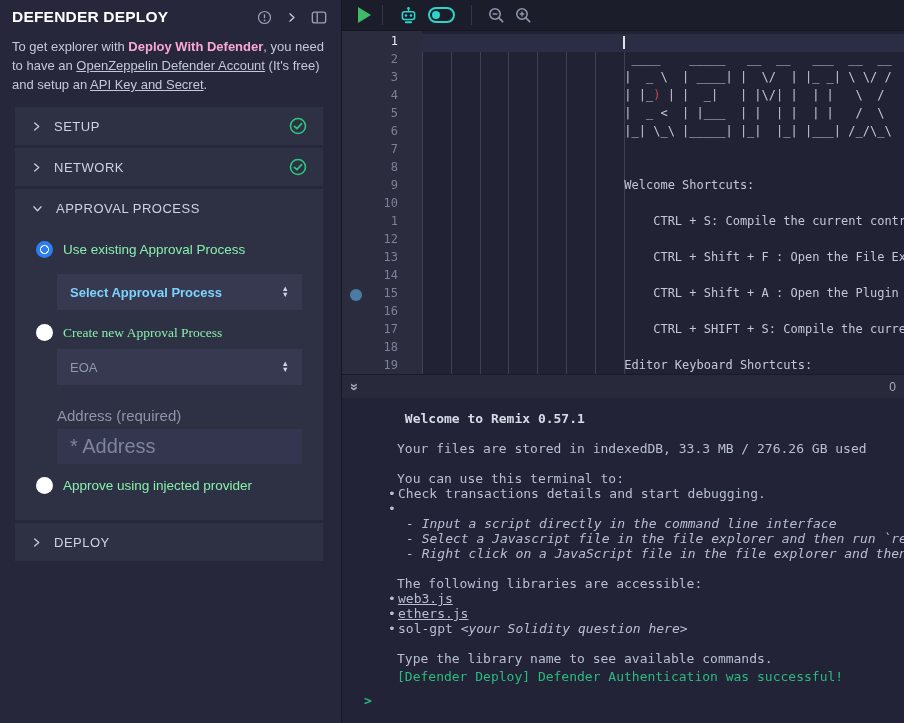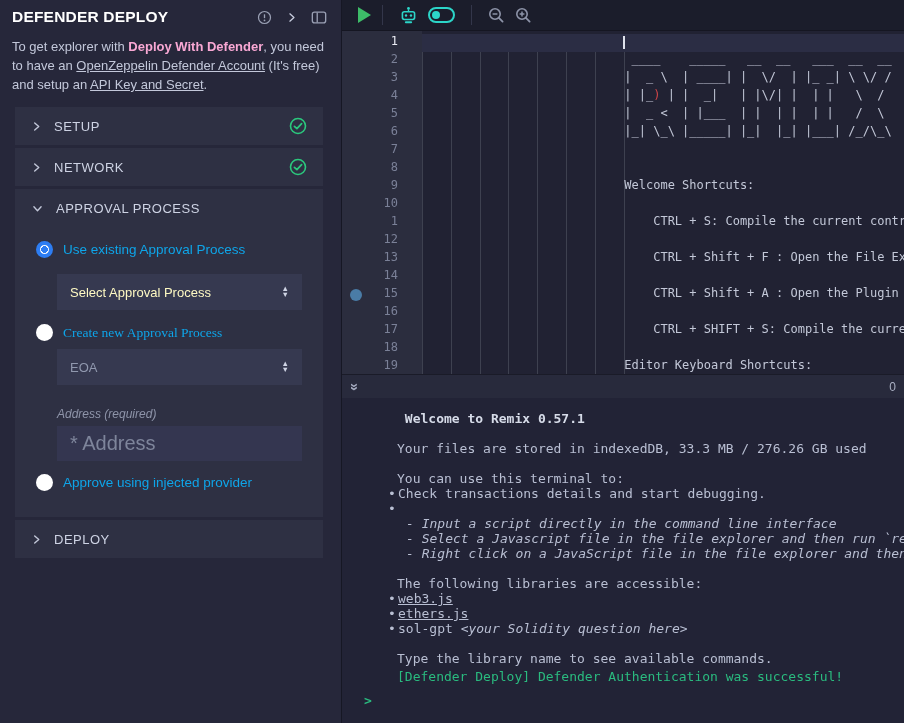--- a/index.html
+++ b/index.html
@@ -21,29 +21,29 @@
   .acc-card { background:#2e3043; margin-bottom:3px; }
   .acc-head { height:38px; display:flex; align-items:center; padding:0 16px 0 17px;
               color:#ced3e4; font-size:13px; letter-spacing:.5px; cursor:pointer; }
   .acc-head .chev { margin-right:13px; display:inline-flex; }
   .acc-head .check { margin-left:auto; display:inline-flex; }
 
   .acc-body { padding:14px 0 26px 0; }
   .radio-row { display:flex; align-items:center; margin:0 0 0 21px; cursor:pointer; }
   .radio { width:17px; height:17px; border-radius:50%; background:#ffffff; flex:0 0 17px; }
   .radio.sel { border:4px solid #2d7df3; background:radial-gradient(circle,#2d7df3 0 3.2px,#ffffff 3.3px); }
-  .radio-label { margin-left:10px; font-size:13.5px; color:#0ea5e9; }
+  .radio-label { margin-left:10px; font-size:13.5px; color:#86efac; }
 
   .dropdown { margin:16px 0 0 42px; width:245px; height:36px; background:#363950;
               display:flex; align-items:center; padding:0 13px; cursor:pointer; }
-  .dropdown .dd-text { font-size:13px; color:#fef9c3; font-weight:400; }
+  .dropdown .dd-text { font-size:13px; color:#7dd3fc; font-weight:700; }
   .dropdown.muted .dd-text { color:#9098ae; font-weight:400; }
   .dd-arrows { margin-left:auto; display:flex; flex-direction:column; align-items:center;
                font-size:7.5px; line-height:6px; color:#cfd4e4; }
-  .field-label { margin:22px 0 0 42px; font-size:12px; color:#8e94a9;font-style:italic; }
+  .field-label { margin:22px 0 0 42px; font-size:15px; color:#8e94a9; }
   .text-input { display:block; margin:5px 0 0 42px; width:245px; height:35px; background:#343650;
                 border:none; outline:none; padding:0 13px; font-size:20px; color:#e8eaf2;
                 font-family:"Liberation Sans",sans-serif; }
   .text-input::placeholder { color:#7e859b; }
   .mt14 { margin-top:14px;font-family:Liberation Serif, serif; } .mt13 { margin-top:13px; }
 
   
   .right { position:absolute; left:341px; top:0; width:563px; height:723px;
            background:#222336; border-left:1px solid #161724; }
   .toolbar { height:31px; background:#1b1d2b; border-bottom:1px solid #151622;

